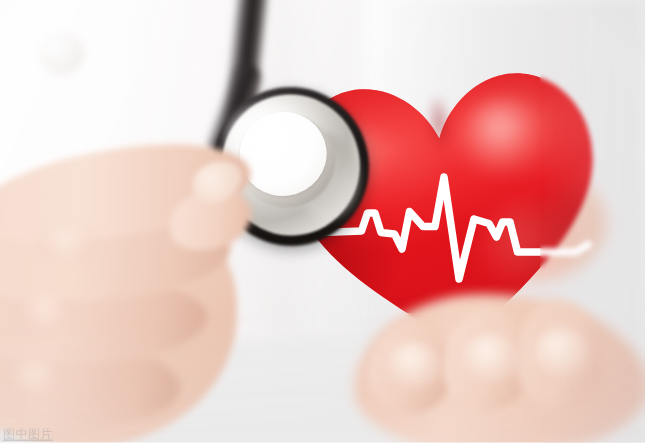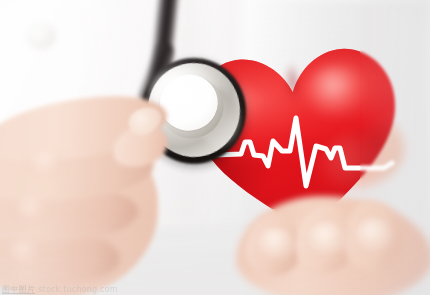--- a/index.html
+++ b/index.html
@@ -463,16 +463,15 @@
   <div class="rh-nail" style="left:258px; top:228px; width:36px; height:30px; transform:rotate(10deg);"></div>
   <div class="rh-nail" style="left:308px; top:222px; width:38px; height:32px; transform:rotate(4deg);"></div>
   <div class="rh-nail" style="left:356px; top:218px; width:36px; height:32px; transform:rotate(-4deg);"></div>
 
   <div class="dof-bottom"></div>
   <div class="dof-right"></div>
   <div class="bg-vignette"></div>
 
   <div class="watermark" style="opacity: 0.32;">
     <span class="wm-cjk" style="color: rgb(140, 143, 150); text-decoration: underline;">图中图片</span>
-    <span class="wm-url">stock.tuchong.com</span>
   </div>
 
 </div>
 
 </body></html>

